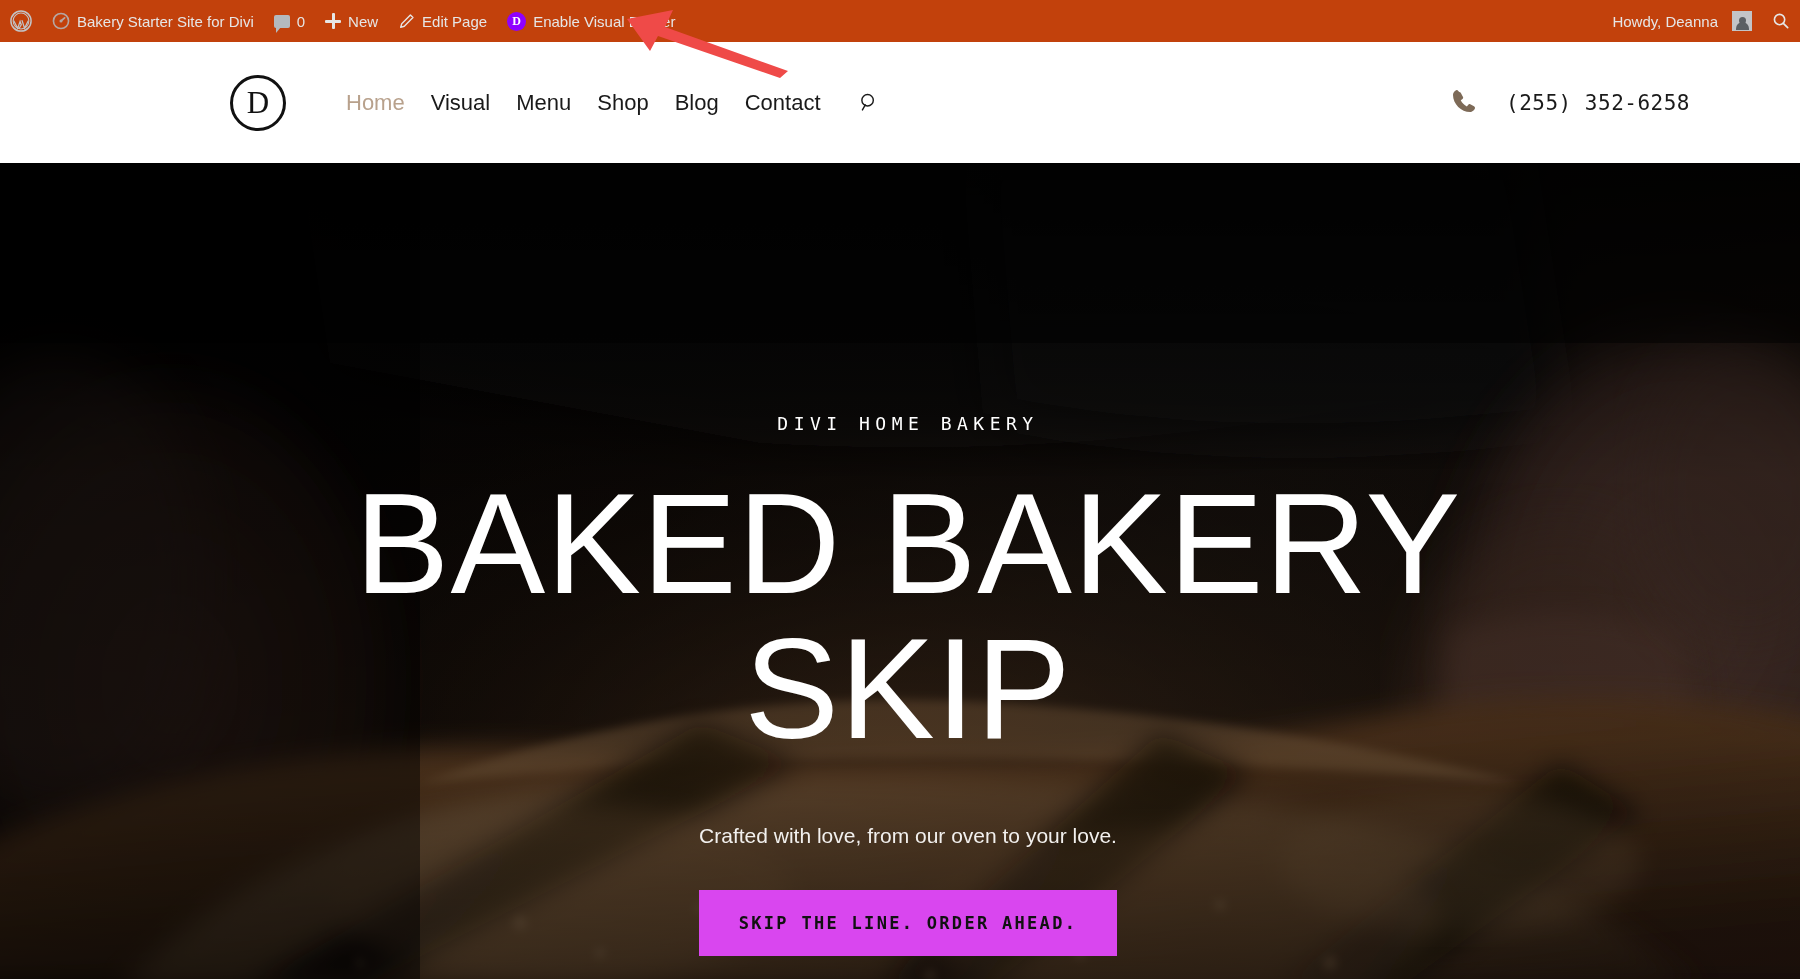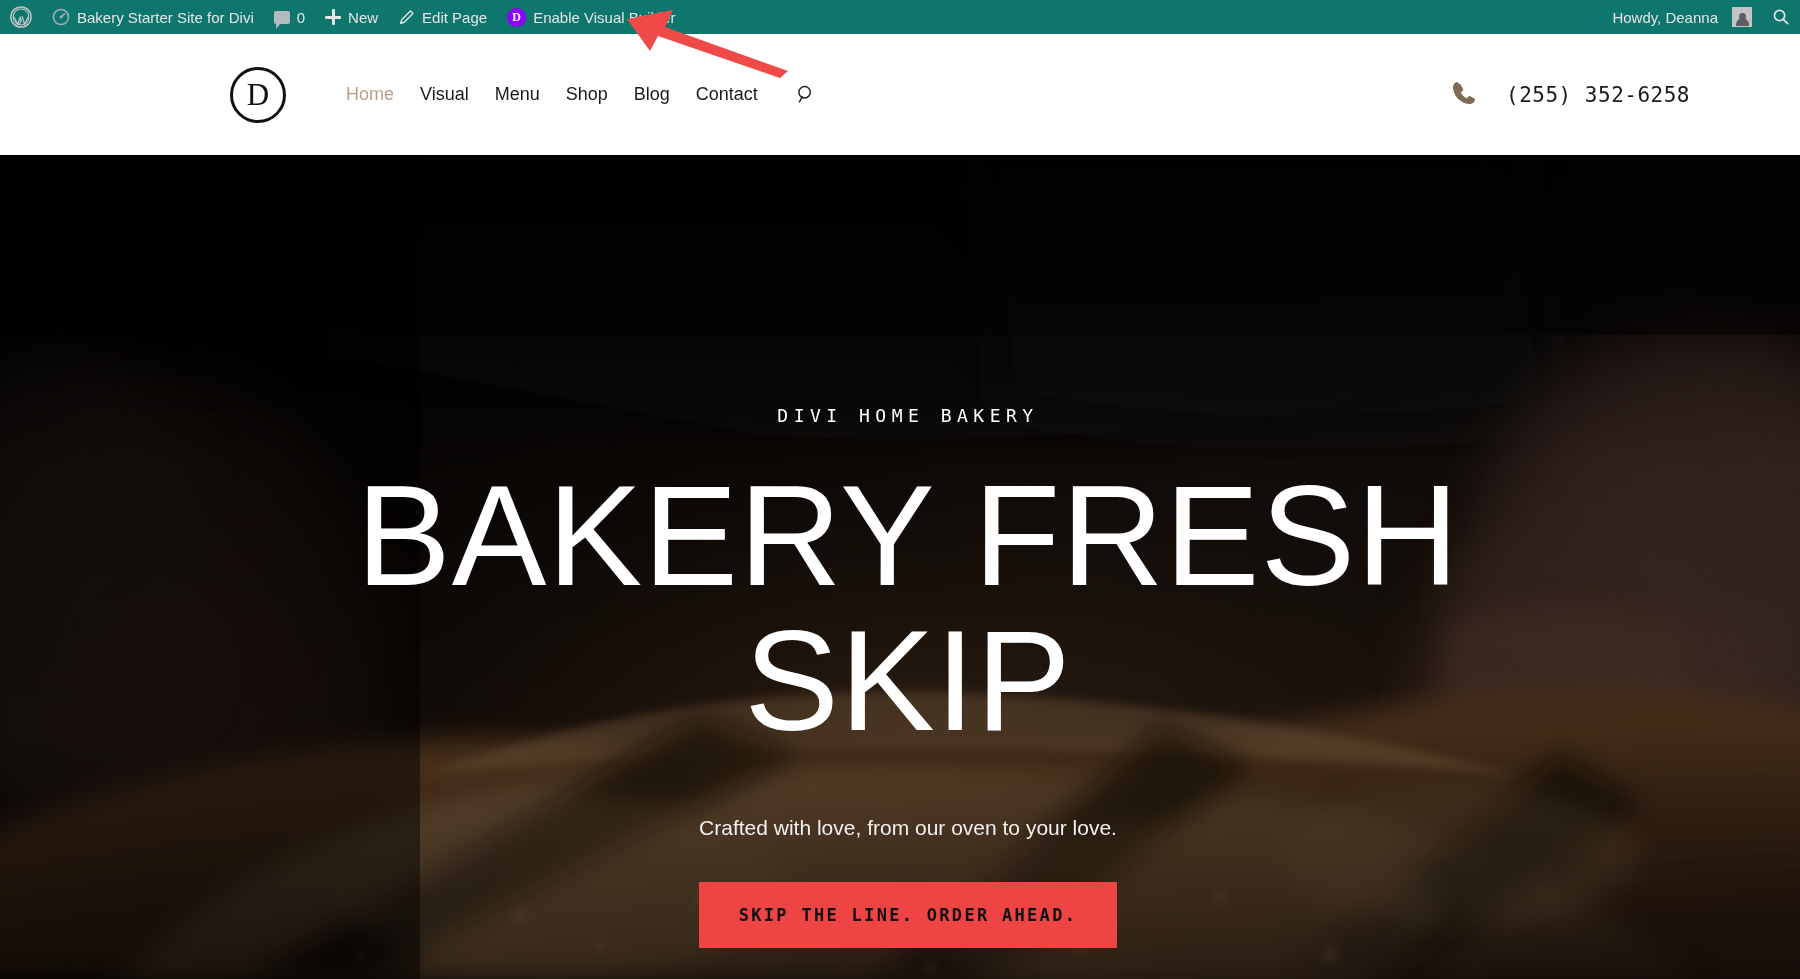--- a/index.html
+++ b/index.html
@@ -7,22 +7,22 @@
   html,body {
     width:1800px; height:979px;
     overflow:hidden;
     background:#000;
     font-family:"Liberation Sans", sans-serif;
   }
 
   
   #adminbar{
     position:relative;
-    width:1800px; height:34px;
-    background:#0f766e;
+    width:1800px; height:42px;
+    background:#c2410c;
     display:flex; align-items:center;
     color:#e6e6e6;
     font-size:15px;
     z-index:40;
   }
   .ab-item{
     display:flex; align-items:center; gap:7px;
     height:34px; padding:0 10px;
     color:#e6e6e6; font-size:15px; white-space:nowrap;
     cursor:pointer;
@@ -81,21 +81,21 @@
     display:flex; align-items:center; justify-content:center;
     font-family:"Liberation Serif", serif;
     font-size:31px; color:#111; line-height:1;
     flex:0 0 auto;
   }
   nav.mainnav{
     display:flex; align-items:center; gap:26px;
     margin-left:60px;
   }
   nav.mainnav a{
-    font-size:18px; color:#1a1a1a; text-decoration:none;
+    font-size:22px; color:#1a1a1a; text-decoration:none;
     white-space:nowrap;
   }
   nav.mainnav a.active{ color:#b8a18c; }
   .search-ico{ margin-left:12px; cursor:pointer; display:flex; }
 
   .phone-block{
     margin-left:auto; display:flex; align-items:center; gap:27px;
     padding-right:56px;
   }
   .phone-num{
@@ -139,21 +139,21 @@
     text-align:center;
     margin-top:38px;
     white-space:nowrap;
   }
   .headline .ln2{ display:block; }
   .subhead{
     color:#f2f0ee; font-size:21px; margin-top:62px;
   }
   .cta-btn{
     margin-top:42px;
-    background:#ef4444; color:#111;
+    background:#d946ef; color:#111;
     font-family:"DejaVu Sans Mono","Liberation Mono", monospace;
     font-size:17px; font-weight:bold; letter-spacing:2.3px;
     padding:23px 40px; border:none; cursor:pointer;
     white-space:nowrap;
   }
 
   
   #annotation-arrow{
     position:absolute; left:625px; top:6px;
     width:190px; height:72px;
@@ -363,21 +363,21 @@
       <rect width="1800" height="824" fill="url(#gSpot)"></rect>
       <rect width="1800" height="824" fill="url(#gVig)"></rect>
       <rect x="0" y="0" width="420" height="824" fill="#000" opacity="0.45"></rect>
       <rect x="0" y="0" width="1800" height="180" fill="#000" opacity="0.5"></rect>
     </svg>
   </div>
 
   <div class="hero-content">
     <div class="eyebrow">DIVI HOME BAKERY</div>
     <h1 class="headline">
-      <span>BAKERY FRESH</span>
+      <span>BAKED BAKERY</span>
       <span class="ln2">SKIP</span>
     </h1>
     <p class="subhead">Crafted with love, from our oven to your love.</p>
     <button class="cta-btn">SKIP THE LINE. ORDER AHEAD.</button>
   </div>
 </section>
 
 <div id="annotation-arrow">
   <svg width="190" height="72" viewBox="0 0 190 72">
     <path d="M2 13 L48 4 L40 21 L163 65 L155 72 L33 30 L25 45 Z" fill="#ef4a48"></path>

